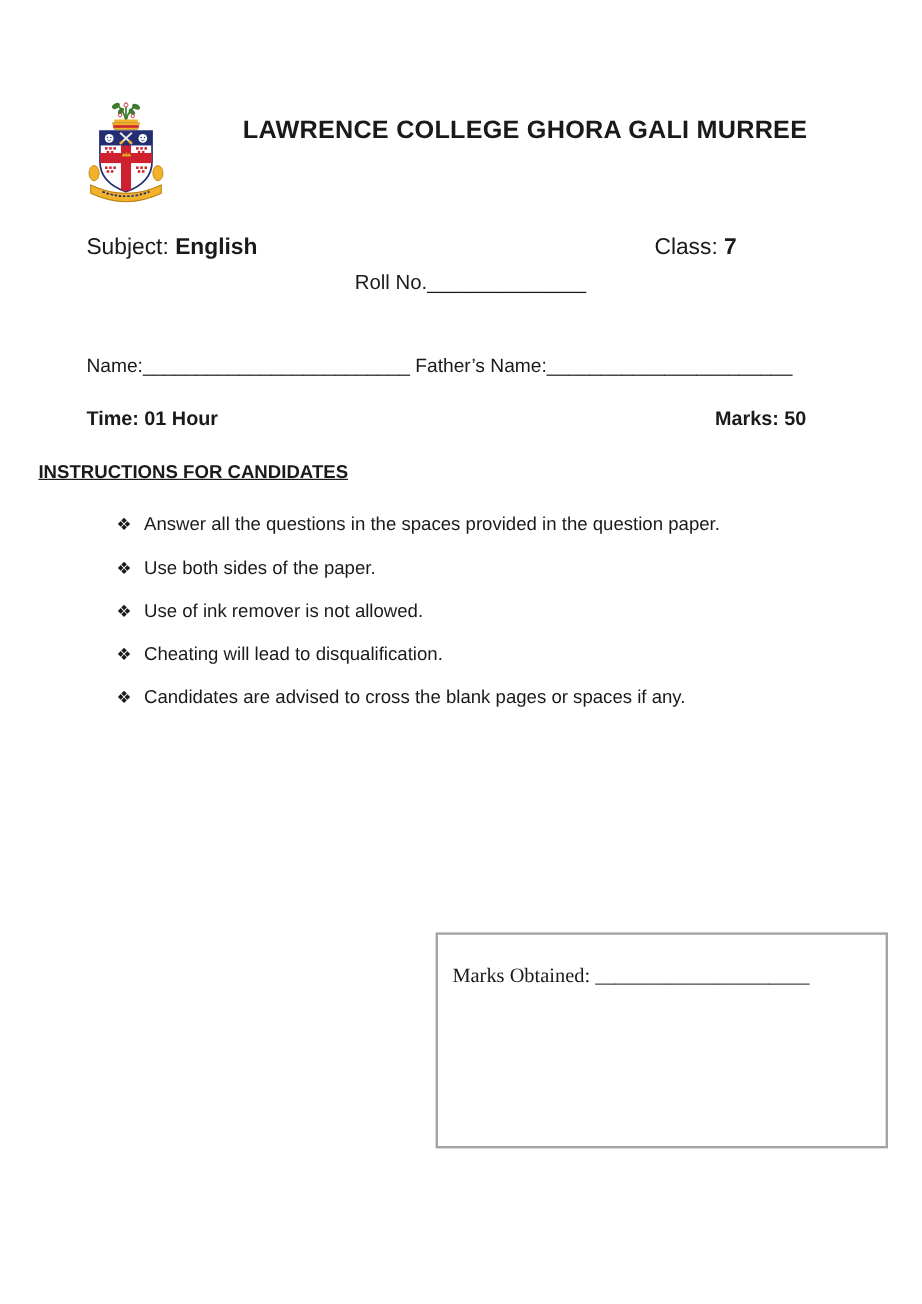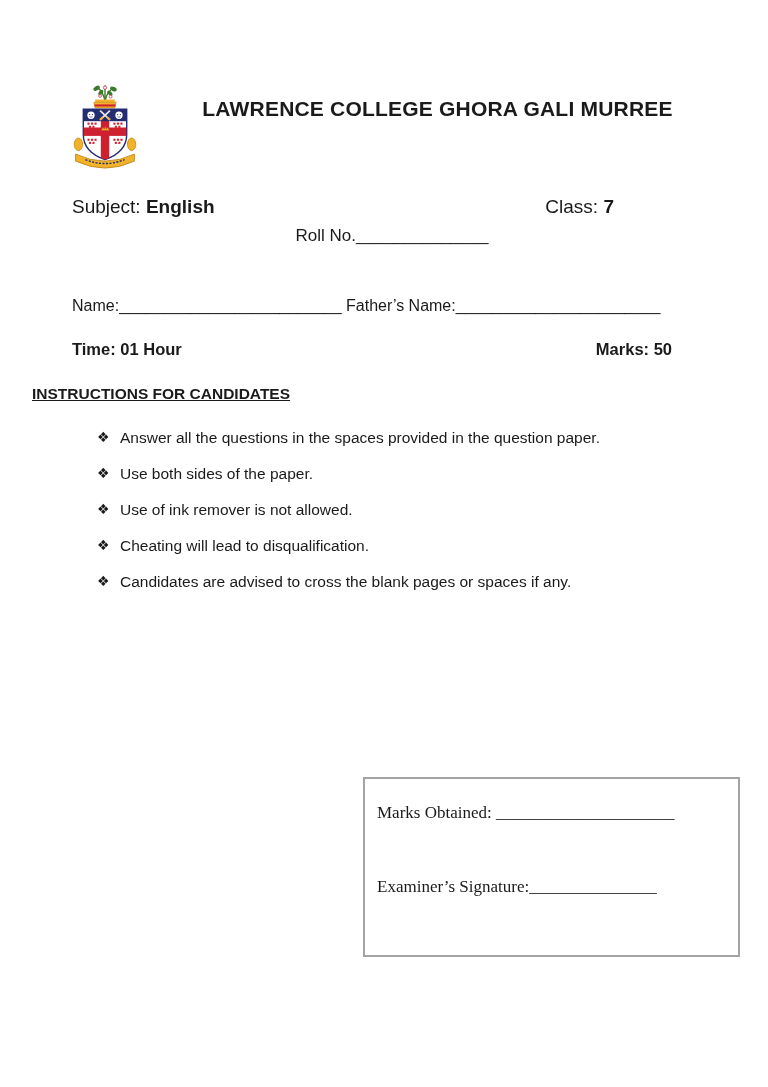--- a/index.html
+++ b/index.html
@@ -233,16 +233,13 @@
   <li>
     <span class="bullet">❖</span>
     <span>Candidates are advised to cross the blank pages or spaces if any.</span>
   </li>
 </ul>
 
 <div class="abs marks-box">
   <div class="line1">
     <span>Marks Obtained: </span><span>_____________________</span>
   </div>
-  <div class="line2">
-    <span>Examiner’s Signature:</span><span>_______________</span>
-  </div>
 </div>
 
 </body></html>

